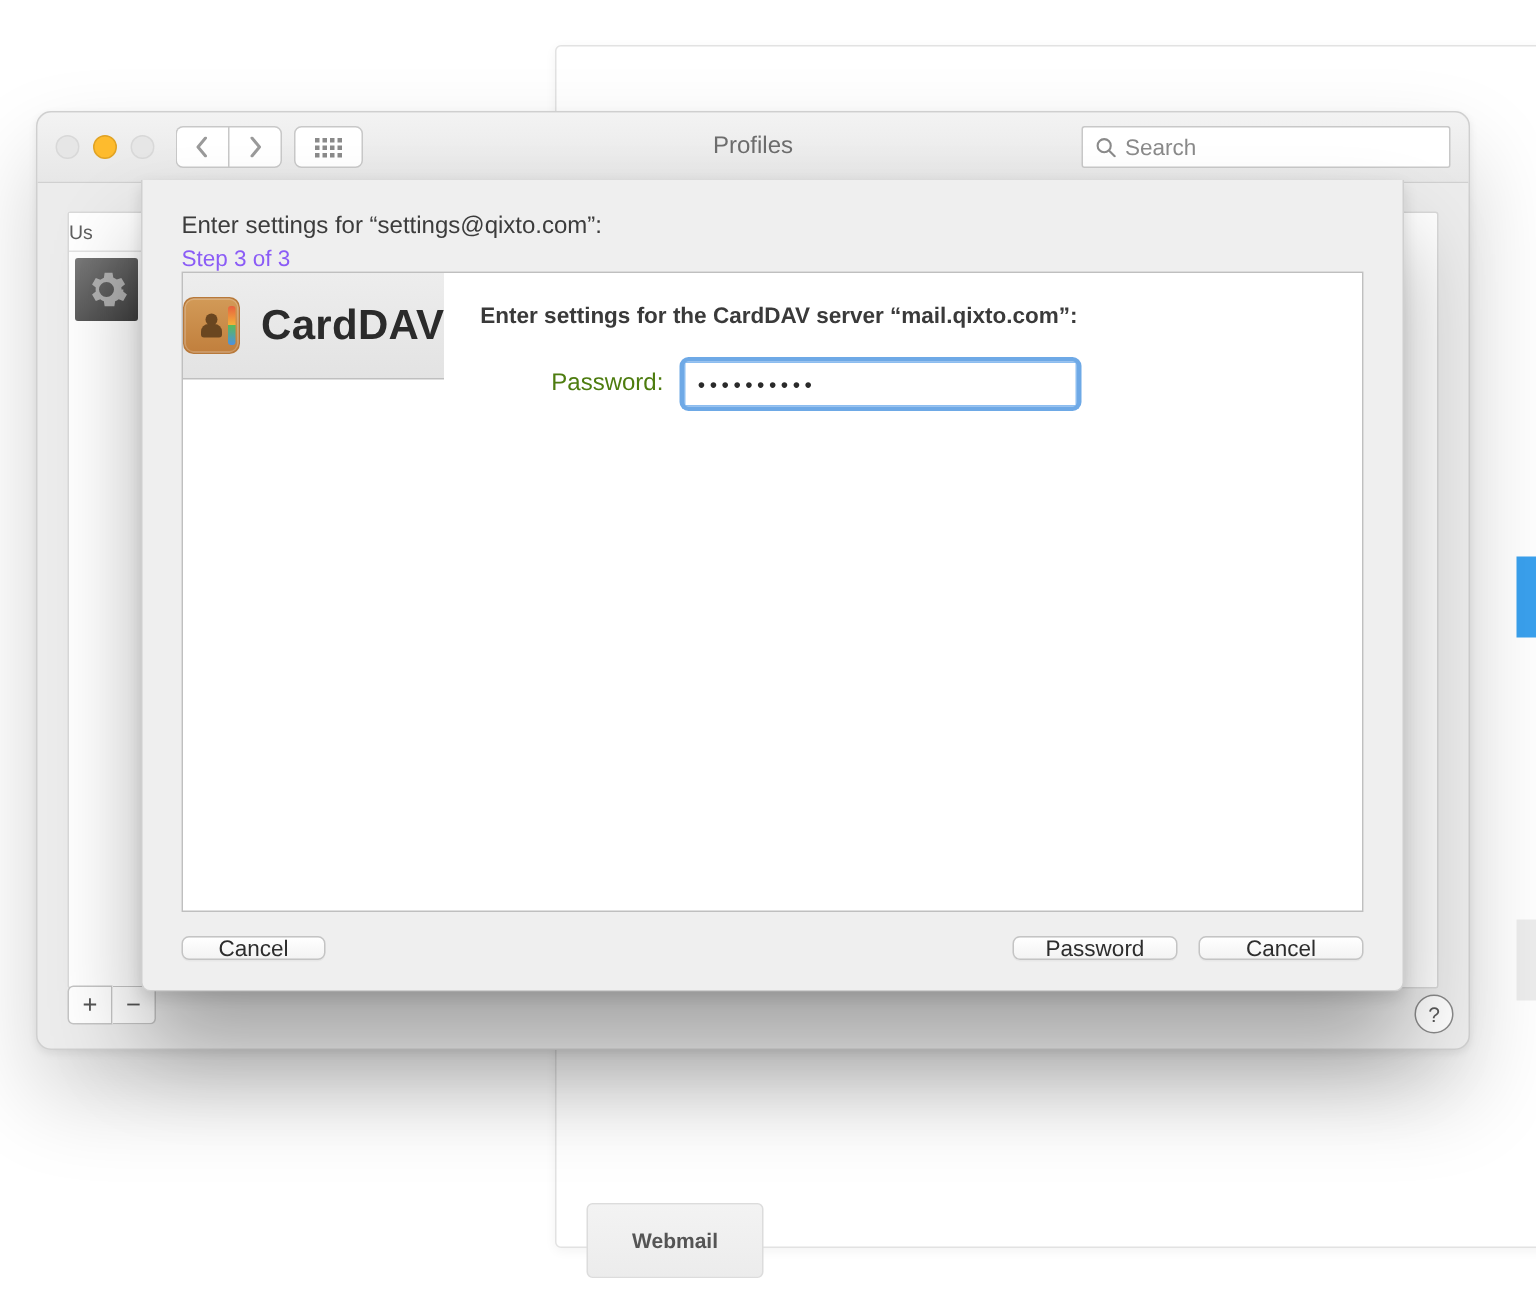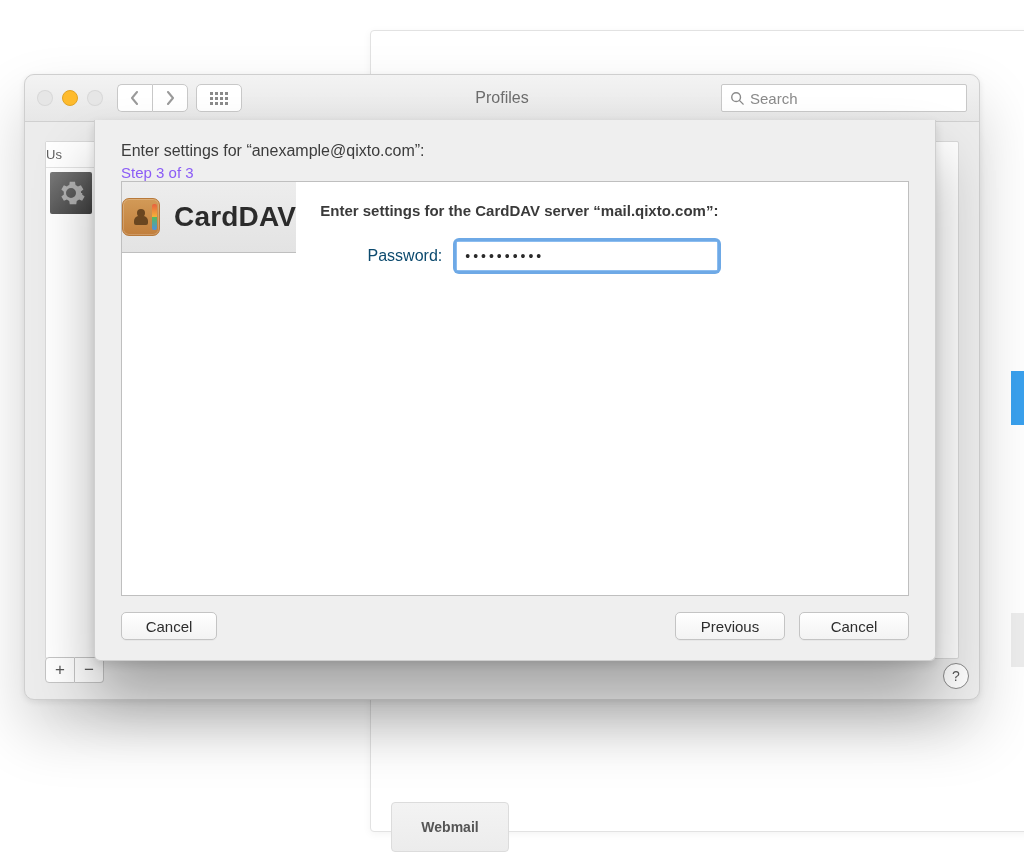--- a/index.html
+++ b/index.html
@@ -86,35 +86,35 @@
   .sheet-step{color:#8b5cf6;font-size:15px;}
   .config-box{flex:1;border:1px solid var(--mac-border2);background:#fff;display:flex;}
   .config-head{
     height:70px;background:linear-gradient(#ededed,#e3e3e3);border-bottom:1px solid var(--mac-border2);
     display:flex;align-items:center;justify-content:center;gap:14px;
   }
   .carddav-title{font-size:28px;font-weight:700;color:#2b2b2b;letter-spacing:.2px;}
   .config-body{padding:20px 24px;}
   .server-text{font-size:15px;color:#3a3a3a;margin-bottom:22px;font-weight:bold;}
   .field-row{display:flex;align-items:center;gap:14px;}
-  .field-label{width:122px;text-align:right;font-size:16px;color:#0c4a6e;}
+  .field-label{width:122px;text-align:right;font-size:16px;color:#4d7c0f;}
   .pw-wrap{position:relative;flex:1;}
   .pw-focus-ring{
     position:absolute;left:0;top:0;right:0;height:30px;border-radius:3px;
     box-shadow:0 0 0 3px var(--focus);
     pointer-events:none;
   }
   .pw-input{
     width:100%;height:30px;box-sizing:border-box;border:1px solid var(--focus-inner);
     border-radius:1px;background:#fff;padding:0 8px;font-size:14px;letter-spacing:3px;color:#2a2a2a;outline:none;
   }
   .sheet-buttons{display:flex;justify-content:space-between;margin-top:16px;}
   .btns-right{display:flex;gap:14px;}
   .mac-btn{
-    height:28px;padding:0 20px;background:linear-gradient(#ffffff,#f3f3f3);color:#2d2d2d;
+    height:16px;padding:0 20px;background:linear-gradient(#ffffff,#f3f3f3);color:#2d2d2d;
     border:1px solid #c4c4c4;border-radius:5px;font-size:15px;display:inline-flex;align-items:center;justify-content:center;
     min-width:96px;box-shadow:0 1px 0 rgba(0,0,0,.03);
   }
 
   .contacts-icon{
     width:36px;height:36px;border-radius:7px;background:linear-gradient(#d29a57,#c17f3d);border:1px solid #b8793a;position:relative;box-shadow:inset 0 0 0 1px rgba(255,255,255,.2);display:flex;align-items:center;justify-content:center;
   }
   .contacts-icon::after{content:"";position:absolute;right:2px;top:5px;bottom:5px;width:5px;border-radius:2px;background:linear-gradient(#e7613e,#f4b23a 50%,#59b95a 50%,#4e91df);}
   .contacts-sil{width:14px;height:16px;position:relative;}
   .contacts-sil::before{content:"";position:absolute;left:3px;top:0;width:8px;height:8px;border-radius:50%;background:#6a4620;}
@@ -189,21 +189,21 @@
     <div class="footer-btns">
       <div class="sq-btn plus">+</div>
       <div class="sq-btn minus">−</div>
     </div>
     <div class="help-btn">?</div>
   </div>
 </div>
 
 <div class="sheet">
   <div class="sheet-inner">
-    <div class="sheet-top-text">Enter settings for “anexample@qixto.com”:</div>
+    <div class="sheet-top-text">Enter settings for “settings@qixto.com”:</div>
     <div class="sheet-step">Step 3 of 3</div>
 
     <div class="config-box">
       <div class="config-head">
         <div class="contacts-icon">
           <div class="contacts-sil"></div>
         </div>
         <div class="carddav-title">CardDAV</div>
       </div>
       <div class="config-body">
@@ -214,18 +214,18 @@
             <input type="text" class="pw-input" value="••••••••••" style="">
             <div class="pw-focus-ring"></div>
           </div>
         </div>
       </div>
     </div>
 
     <div class="sheet-buttons">
       <button class="mac-btn">Cancel</button>
       <div class="btns-right">
-        <button class="mac-btn" style="min-width:110px">Previous</button>
+        <button class="mac-btn" style="min-width:110px">Password</button>
         <button class="mac-btn" style="min-width:110px">Cancel</button>
       </div>
     </div>
   </div>
 </div>
 
 </body></html>

